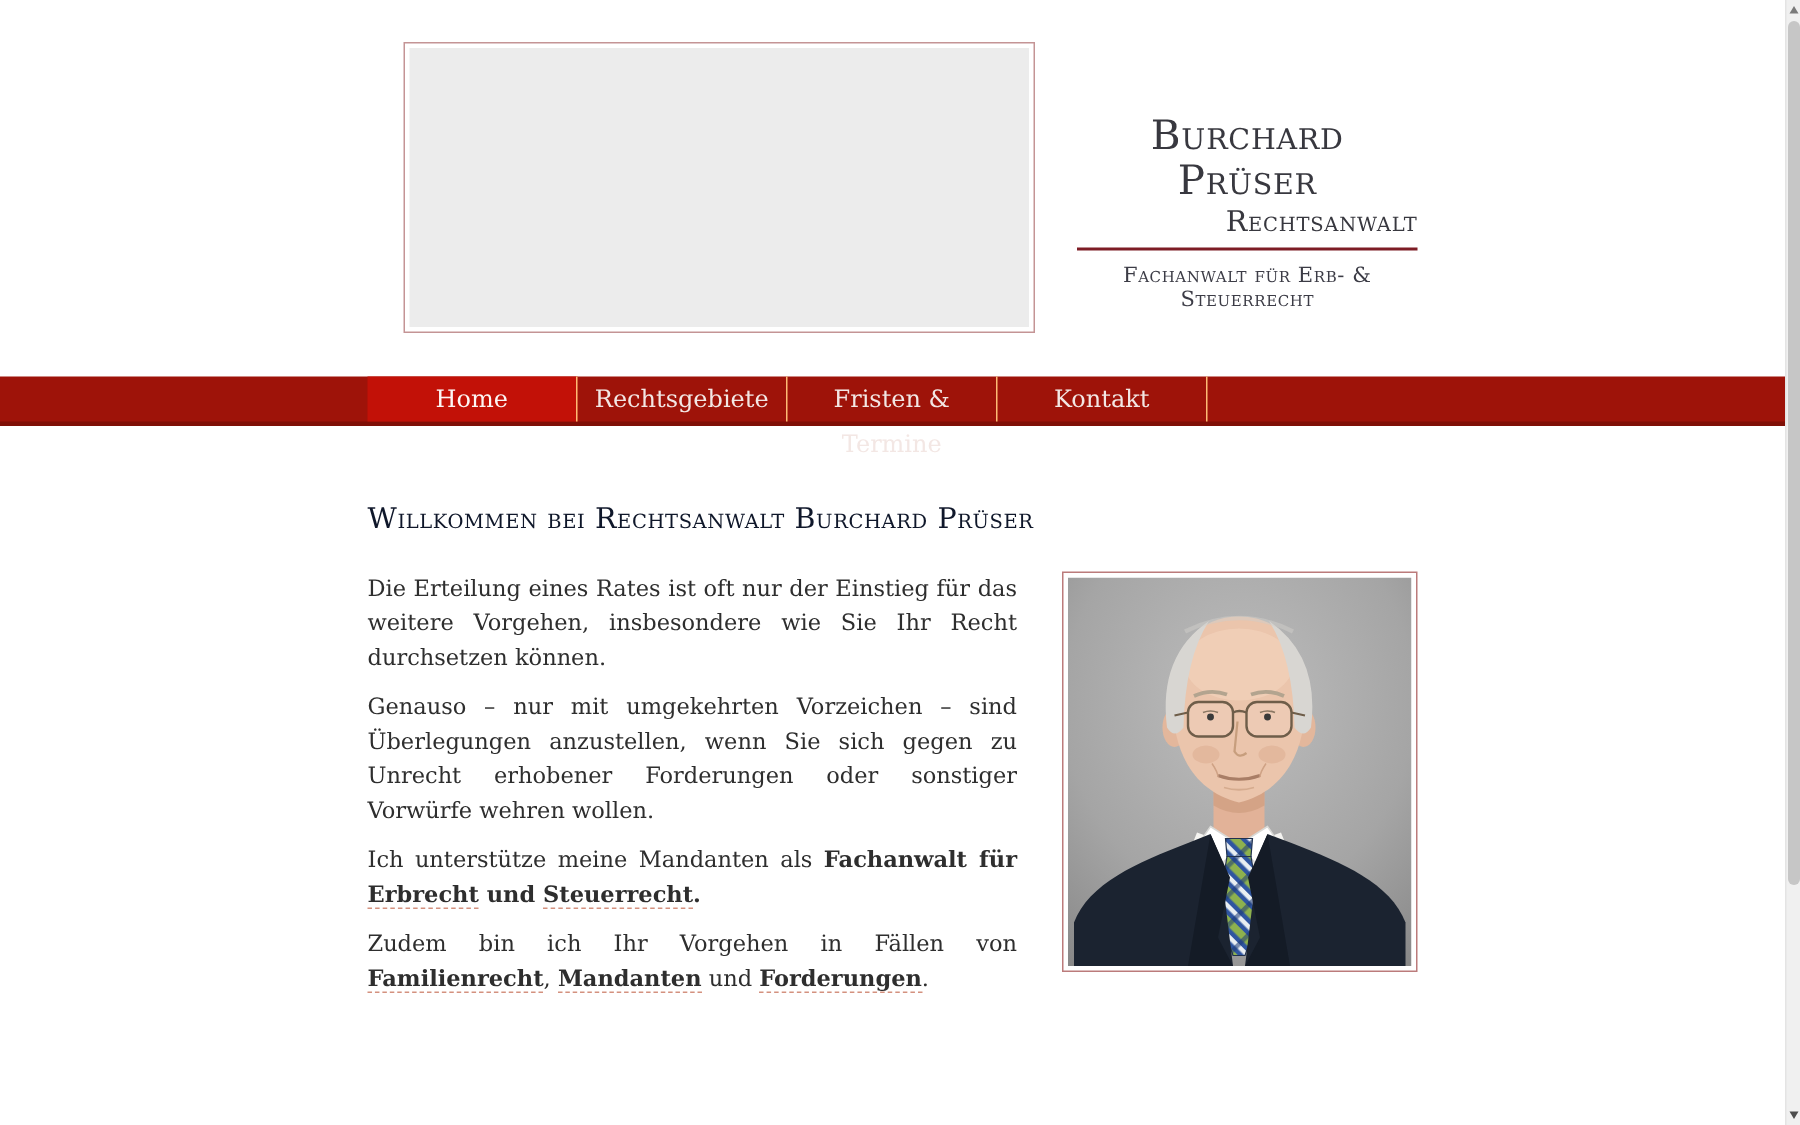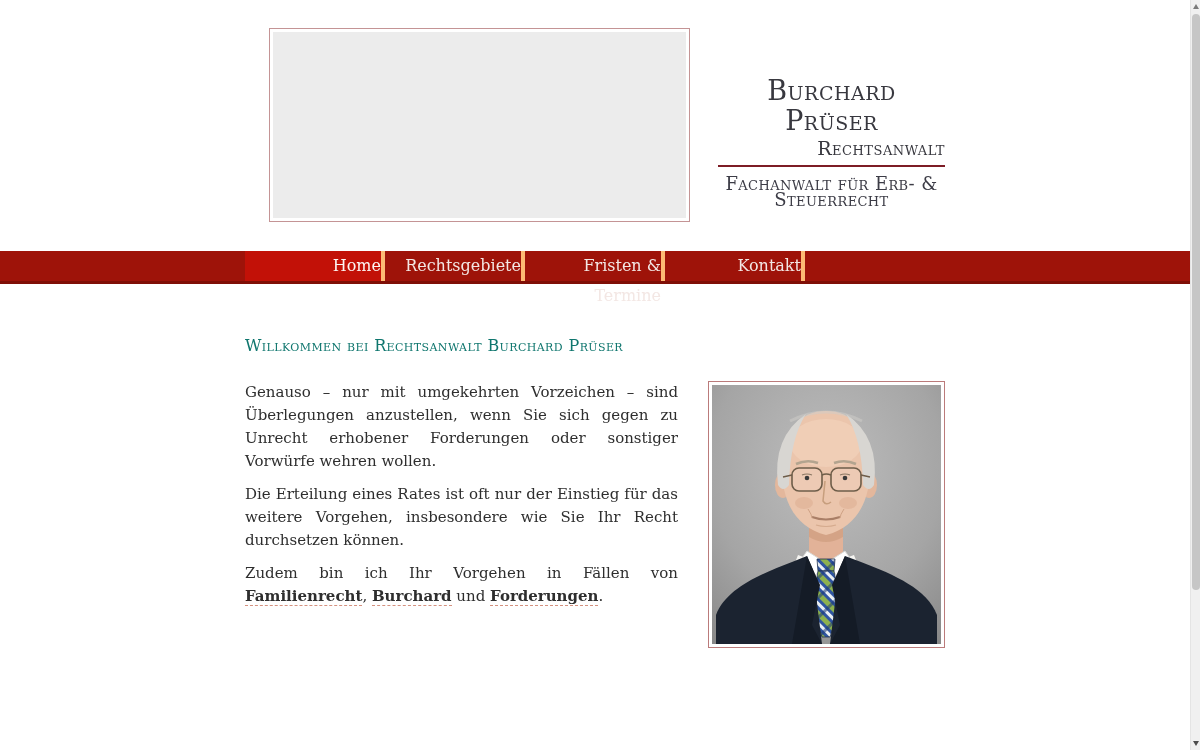--- a/index.html
+++ b/index.html
@@ -34,47 +34,47 @@
     font-variant: small-caps; font-weight: 500;
     color: #38383f; letter-spacing: 0.5px;
   }
   .brand-sub {
     font-size: 19px; line-height: 24px;
     font-variant: small-caps; font-weight: 500;
     color: #38383f; letter-spacing: 0.5px; text-align: right;
   }
   .brand-rule { border: none; border-top: 2px solid #7d1c25; margin: 5px 0 9px 0; }
   .brand-tagline {
-    font-size: 18px; line-height: 16px;
+    font-size: 14px; line-height: 16px;
     font-variant: small-caps; font-weight: 500;
     color: #3c3c46; letter-spacing: 0.4px;
   }
 
   
   nav {
     margin-top: 29px; height: 33px;
     background: #9e1309;
     border-bottom: 3px solid #7f0f06;
   }
   .nav-inner { width: 700px; margin: 0 auto; display: flex; height: 30px; }
   .nav-item {
     display: block; width: 140px; height: 30px;
-    line-height: 30px; text-align: right;
+    line-height: 30px; text-align: center;
     font-size: 16px; color: #f3e7e4; text-decoration: none;
-    border-right: 4px solid #fdba74;
+    border-right: 1px solid #fdba74;
   }
   .nav-item.active { background: #c21107; color: #fdf6f4; }
 
   
   main { width: 700px; margin: 0 auto; }
   .page-heading {
     margin: 47px 0 0 0;
-    font-size: 16px; line-height: 30px; font-weight: 500;
+    font-size: 19px; line-height: 30px; font-weight: 500;
     font-variant: small-caps; letter-spacing: 0.4px;
-    color: #0f766e;
+    color: #0f172a;
   }
   .content-row { display: flex; margin-top: 20px; align-items: flex-start; }
   .text-col { width: 433px; flex: none; }
   .text-col p {
     margin: 0 0 10px 0;
     font-size: 15px; line-height: 23px;
     text-align: justify; color: #2e2e2e;
   }
   .bold { font-weight: bold; }
   .inline-link {
@@ -136,23 +136,24 @@
       <a href="#" class="nav-item">Fristen &amp; Termine</a>
       <a href="#" class="nav-item">Kontakt</a>
     </div>
   </nav>
 
   <main>
     <h1 class="page-heading">Willkommen bei Rechtsanwalt Burchard Prüser</h1>
 
     <div class="content-row">
       <div class="text-col">
+          <p><span>Die Erteilung eines Rates ist oft nur der Einstieg für das weitere Vorgehen, insbesondere wie Sie Ihr Recht durchsetzen können.</span></p>
           <p><span>Genauso – nur mit umgekehrten Vorzeichen – sind Überlegungen anzustellen, wenn Sie sich gegen zu Unrecht erhobener Forderungen oder sonstiger Vorwürfe wehren wollen.</span></p>
-          <p><span>Die Erteilung eines Rates ist oft nur der Einstieg für das weitere Vorgehen, insbesondere wie Sie Ihr Recht durchsetzen können.</span></p>
-          <p><span>Zudem bin ich Ihr Vorgehen in Fällen von </span><a href="#" class="inline-link">Familienrecht</a><span>, </span><a href="#" class="inline-link">Burchard</a><span> und </span><a href="#" class="inline-link">Forderungen</a><span>.</span></p>
+          <p><span>Ich unterstütze meine Mandanten als </span><span class="bold">Fachanwalt für </span><a href="#" class="inline-link">Erbrecht</a><span class="bold"> und </span><a href="#" class="inline-link">Steuerrecht</a><span class="bold">.</span></p>
+          <p><span>Zudem bin ich Ihr Vorgehen in Fällen von </span><a href="#" class="inline-link">Familienrecht</a><span>, </span><a href="#" class="inline-link">Mandanten</a><span> und </span><a href="#" class="inline-link">Forderungen</a><span>.</span></p>
         </div>
 
       <div class="photo-col">
         <div class="photo-frame">
           <svg width="229" height="259" viewBox="0 0 229 259">
             <defs>
               <radialGradient id="bg" cx="50%" cy="32%" r="85%">
                 <stop offset="0%" stop-color="#bdbdbd"></stop>
                 <stop offset="60%" stop-color="#a5a5a5"></stop>
                 <stop offset="100%" stop-color="#878787"></stop>

